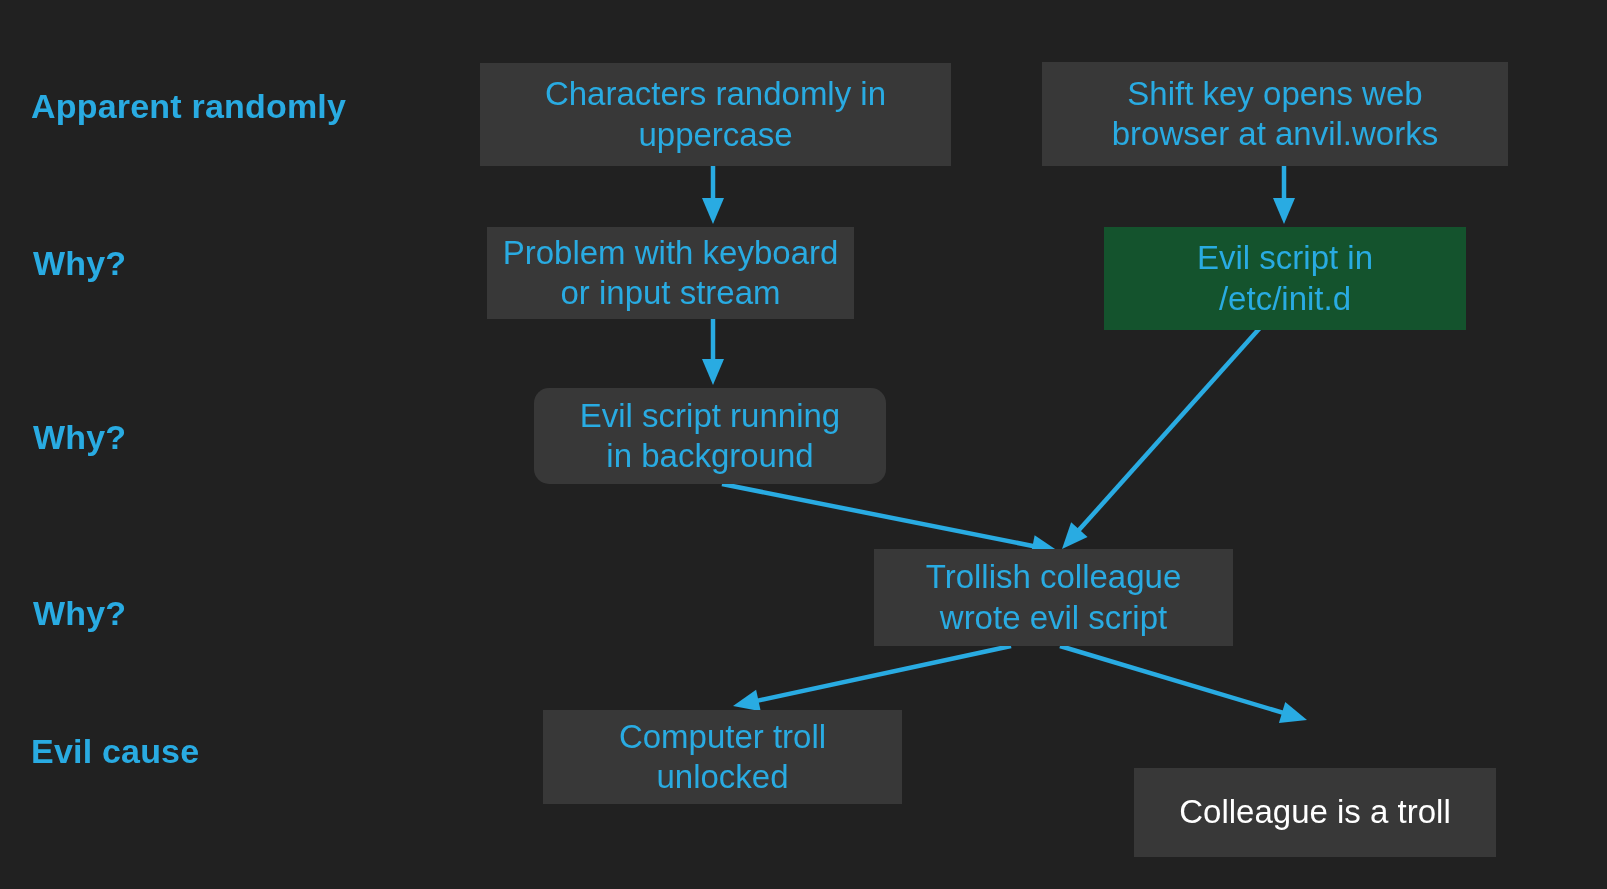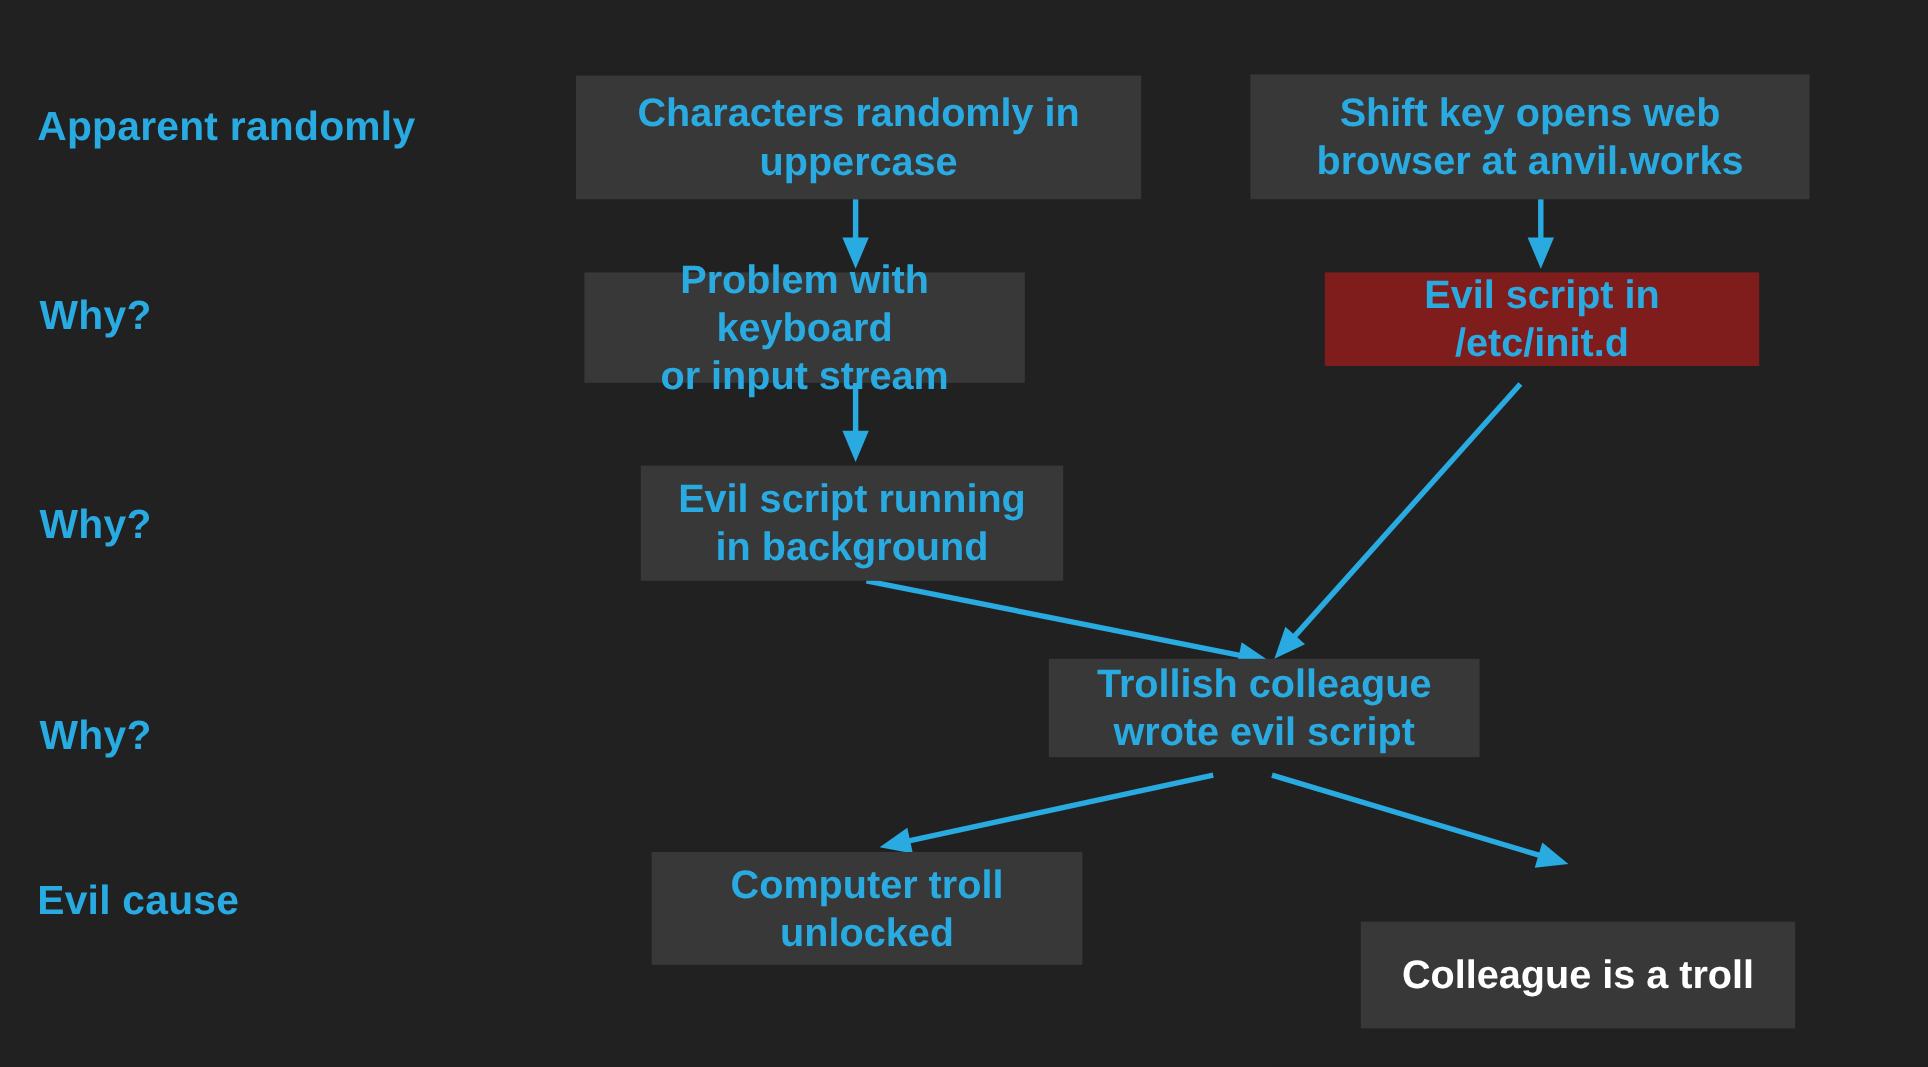--- a/index.html
+++ b/index.html
@@ -37,21 +37,21 @@
   }
   .node {
     position: absolute;
     background: #383838;
     color: #29ABE2;
     display: flex;
     align-items: center;
     justify-content: center;
     text-align: center;
     font-size: 33px;
-    font-weight: 700;
+    font-weight: 400;
     line-height: 1.22;
     padding: 0 2px;
     box-sizing: border-box;
     white-space: pre-line;
   }
 </style>
 </head>
 <body>
 
 <div id="stage">
@@ -89,22 +89,22 @@
     <div class="stage-label" style="left: 33px; top: 245px;">Why?</div>
     <div class="stage-label" style="left: 33px; top: 419px;">Why?</div>
     <div class="stage-label" style="left: 33px; top: 595px;">Why?</div>
     <div class="stage-label" style="left: 31px; top: 733px;">Evil cause</div>
     <div class="node" style="left: 480px; top: 63px; width: 471px; height: 103px; background: rgb(56, 56, 56); color: rgb(41, 171, 226);">Characters randomly in
 uppercase</div>
     <div class="node" style="left: 1042px; top: 62px; width: 466px; height: 104px; background: rgb(56, 56, 56); color: rgb(41, 171, 226);">Shift key opens web
 browser at anvil.works</div>
     <div class="node" style="left: 487px; top: 227px; width: 367px; height: 92px; background: rgb(56, 56, 56); color: rgb(41, 171, 226);">Problem with keyboard
 or input stream</div>
-    <div class="node" style="left: 1104px; top: 227px; width: 362px; height: 78px; background: #7f1d1d; color: rgb(41, 171, 226);">Evil script in
+    <div class="node" style="left: 1104px; top: 227px; width: 362px; height: 103px; background: #14532d; color: rgb(41, 171, 226);">Evil script in
 /etc/init.d</div>
-    <div class="node" style="left: 534px; top: 388px; width: 352px; height: 96px; background: rgb(56, 56, 56); color: rgb(41, 171, 226);">Evil script running
+    <div class="node" style="left: 534px; top: 388px; width: 352px; height: 96px; background: rgb(56, 56, 56); color: rgb(41, 171, 226); border-radius: 15px;">Evil script running
 in background</div>
-    <div class="node" style="left: 874px; top: 549px; width: 359px; height: 82px; background: rgb(56, 56, 56); color: rgb(41, 171, 226);">Trollish colleague
+    <div class="node" style="left: 874px; top: 549px; width: 359px; height: 97px; background: rgb(56, 56, 56); color: rgb(41, 171, 226);">Trollish colleague
 wrote evil script</div>
     <div class="node" style="left: 543px; top: 710px; width: 359px; height: 94px; background: rgb(56, 56, 56); color: rgb(41, 171, 226);">Computer troll
 unlocked</div>
     <div class="node" style="left: 1134px; top: 724px; width: 362px; height: 89px; background: rgb(56, 56, 56); color: #ffffff; margin-top: 44px;">Colleague is a troll</div>
   </div>
 
 </body></html>

